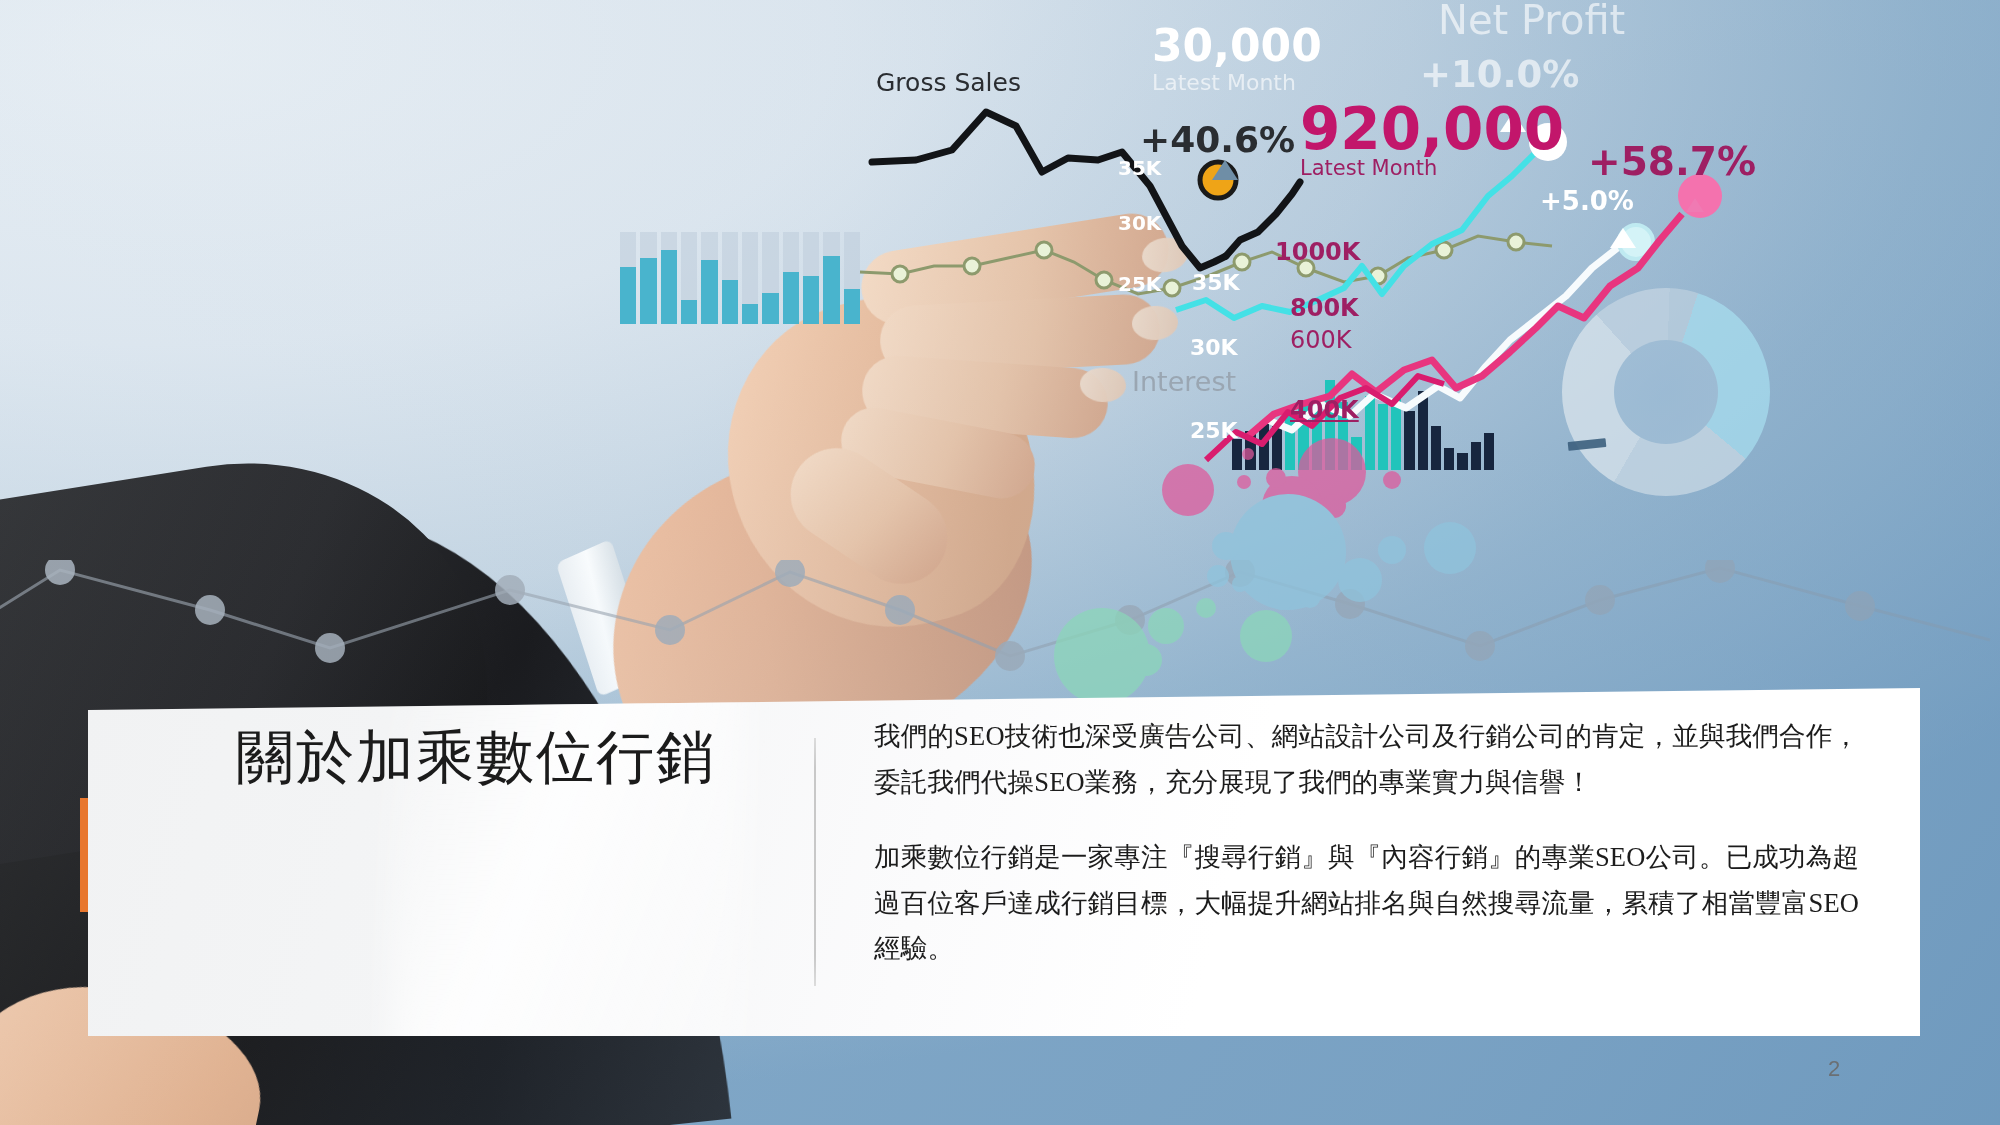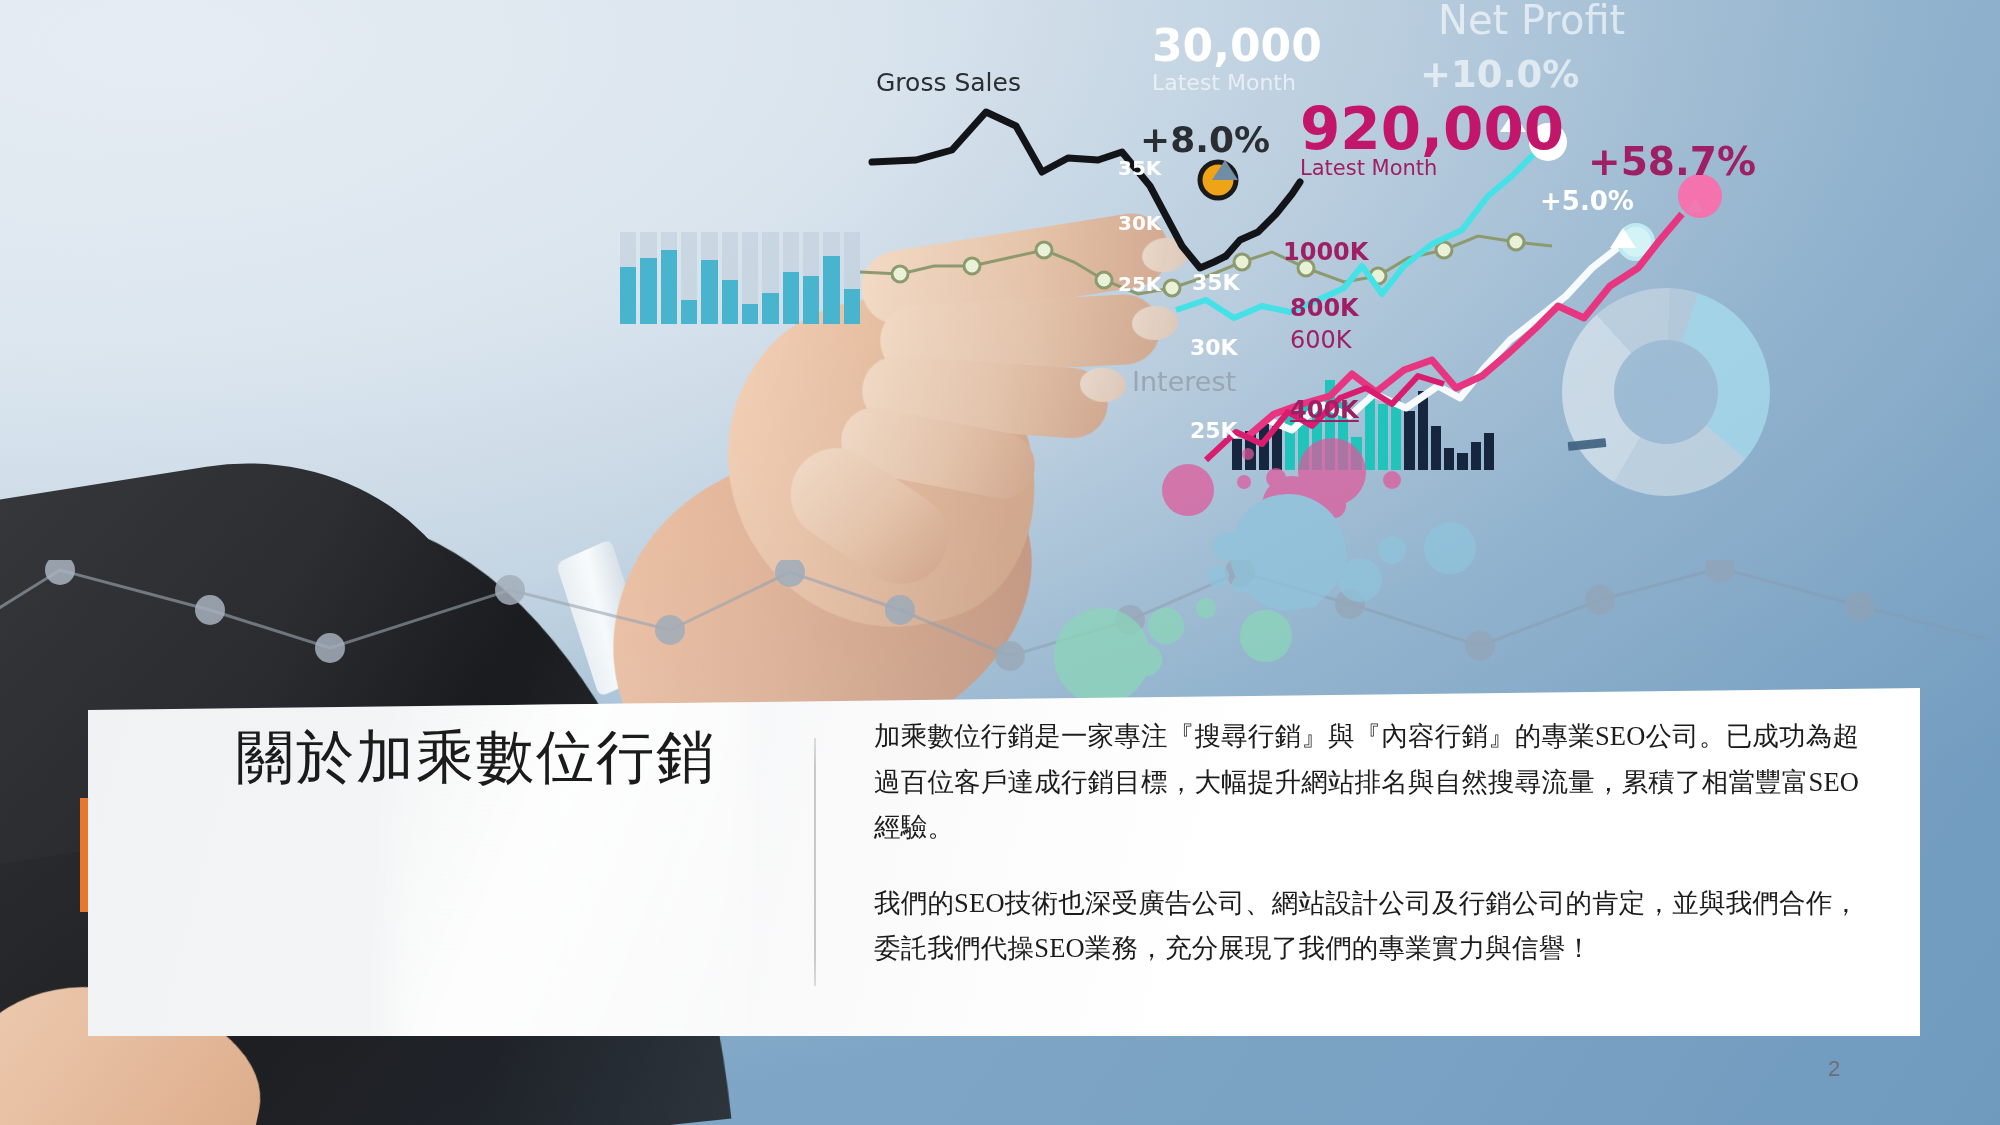--- a/index.html
+++ b/index.html
@@ -365,51 +365,51 @@
         <circle cx="166" cy="178" r="10" fill="#8bd7b9"></circle>
         <circle cx="62" cy="226" r="48" fill="#8bd7b9"></circle>
         <circle cx="106" cy="230" r="16" fill="#8bd7b9"></circle>
       </g>
     </svg>
 
     <div id="viz-labels">
         <div class="viz-label lbl-dark" style="left: 876px; top: 70px; font-size: 25px; font-weight: 400;">Gross Sales</div>
         <div class="viz-label lbl-white" style="left: 1152px; top: 24px; font-size: 44px; font-weight: 700;">30,000</div>
         <div class="viz-label lbl-ghost" style="left: 1152px; top: 72px; font-size: 22px; font-weight: 400;">Latest Month</div>
-        <div class="viz-label lbl-dark" style="left: 1140px; top: 122px; font-size: 36px; font-weight: 700;">+8.0%</div>
+        <div class="viz-label lbl-dark" style="left: 1140px; top: 122px; font-size: 36px; font-weight: 700;">+40.6%</div>
         <div class="viz-label lbl-white" style="left: 1118px; top: 158px; font-size: 20px; font-weight: 700;">35K</div>
         <div class="viz-label lbl-white" style="left: 1118px; top: 213px; font-size: 20px; font-weight: 700;">30K</div>
         <div class="viz-label lbl-white" style="left: 1118px; top: 274px; font-size: 20px; font-weight: 700;">25K</div>
         <div class="viz-label lbl-ghost" style="left: 1438px; top: 0px; font-size: 40px; font-weight: 400;">Net Profit</div>
         <div class="viz-label lbl-ghost" style="left: 1420px; top: 56px; font-size: 37px; font-weight: 700; text-align: right;">+10.0%</div>
         <div class="viz-label lbl-pink" style="left: 1300px; top: 100px; font-size: 58px; font-weight: 700;">920,000</div>
         <div class="viz-label lbl-pinkD" style="left: 1300px; top: 158px; font-size: 21px; font-weight: 400;">Latest Month</div>
         <div class="viz-label lbl-pinkD" style="left: 1588px; top: 142px; font-size: 39px; font-weight: 700;">+58.7%</div>
         <div class="viz-label lbl-white" style="left: 1540px; top: 188px; font-size: 26px; font-weight: 700;">+5.0%</div>
         <div class="viz-label lbl-white" style="left: 1192px; top: 272px; font-size: 22px; font-weight: 700;">35K</div>
         <div class="viz-label lbl-white" style="left: 1190px; top: 337px; font-size: 22px; font-weight: 700;">30K</div>
         <div class="viz-label lbl-white" style="left: 1190px; top: 420px; font-size: 22px; font-weight: 700;">25K</div>
         <div class="viz-label lbl-gray" style="left: 1132px; top: 368px; font-size: 27px; font-weight: 400;">Interest</div>
-        <div class="viz-label lbl-pinkD" style="left: 1275px; top: 240px; font-size: 24px; font-weight: 700; margin-left: 8px;">1000K</div>
+        <div class="viz-label lbl-pinkD" style="left: 1275px; top: 240px; font-size: 24px; font-weight: 700;">1000K</div>
         <div class="viz-label lbl-pinkD" style="left: 1290px; top: 296px; font-size: 24px; font-weight: 700;">800K</div>
         <div class="viz-label lbl-pinkD" style="left: 1290px; top: 328px; font-size: 24px; font-weight: 400;">600K</div>
         <div class="viz-label lbl-pinkD" style="left: 1290px; top: 398px; font-size: 24px; font-weight: 700; text-decoration: underline;">400K</div>
       </div>
   </div>
 
   <div id="orange-bar"></div>
 
   <div id="panel">
     <div class="sheen"></div>
 
     <h1 id="panel-title">關於加乘數位行銷</h1>
 
     <div id="divider"></div>
 
     <div id="body-col">
+      <p>我們的SEO技術也深受廣告公司、網站設計公司及行銷公司的肯定，並與我們合作，委託我們代操SEO業務，充分展現了我們的專業實力與信譽！</p>
       <p>加乘數位行銷是一家專注『搜尋行銷』與『內容行銷』的專業SEO公司。已成功為超過百位客戶達成行銷目標，大幅提升網站排名與自然搜尋流量，累積了相當豐富SEO經驗。</p>
-      <p>我們的SEO技術也深受廣告公司、網站設計公司及行銷公司的肯定，並與我們合作，委託我們代操SEO業務，充分展現了我們的專業實力與信譽！</p>
     </div>
   </div>
 
   <div id="page-number">2</div>
 
 </div>
 
 </body></html>

